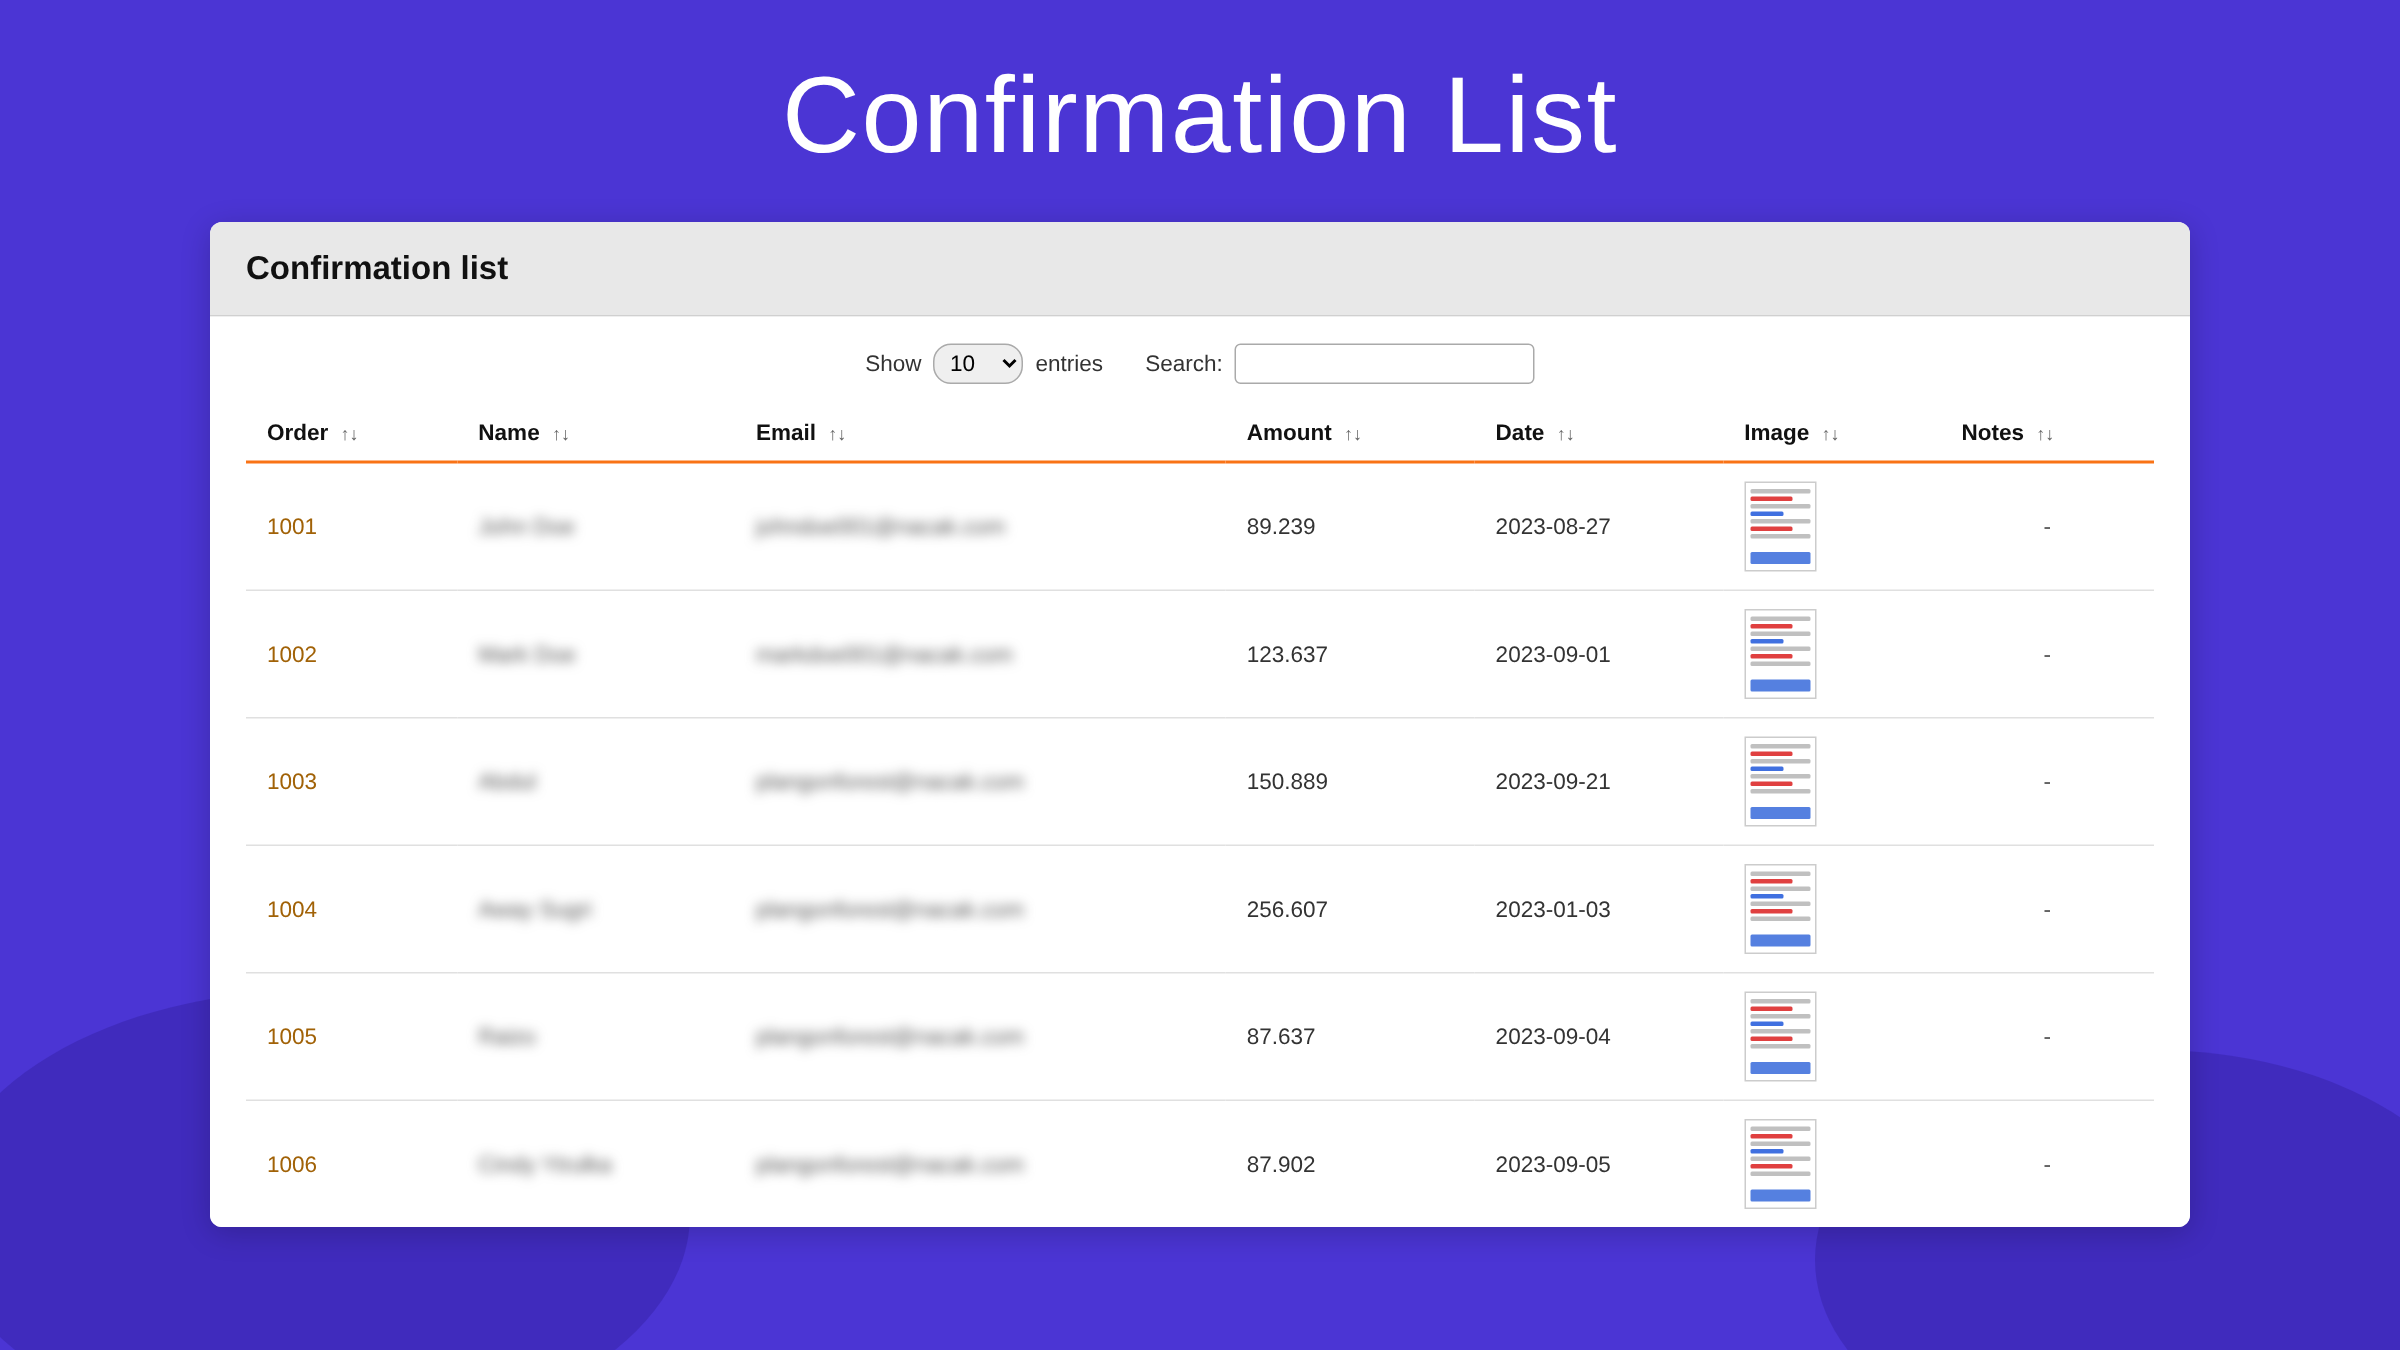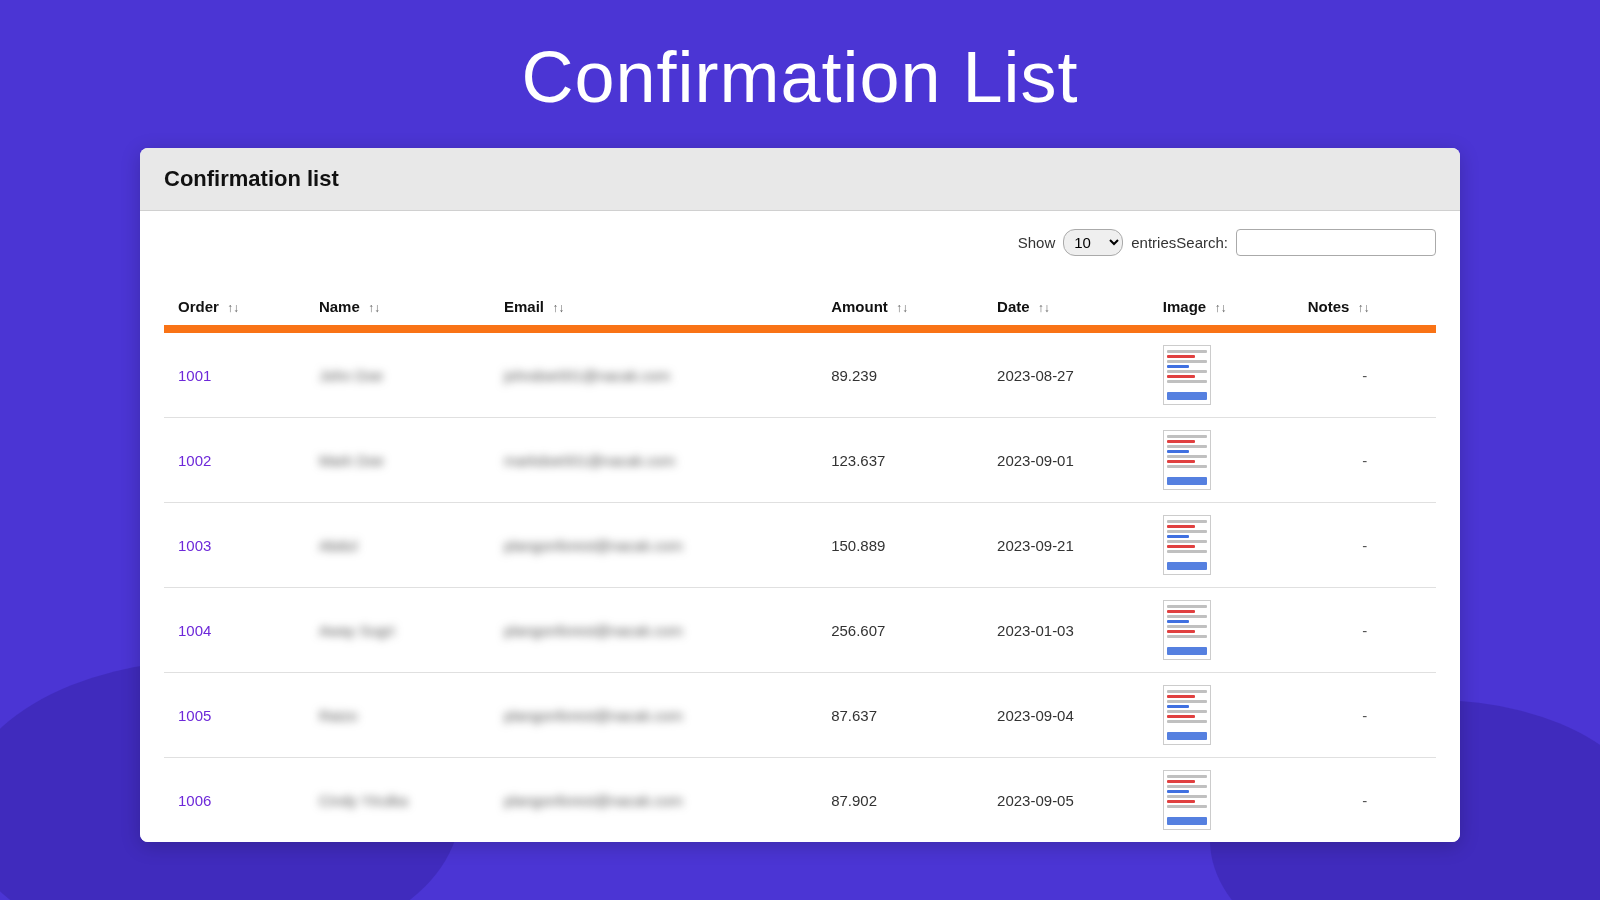--- a/index.html
+++ b/index.html
@@ -75,22 +75,23 @@
     }
 
     .card-body {
       background: #ffffff;
       padding: 18px 24px 0;
     }
 
     .table-controls {
       display: flex;
       align-items: center;
-      justify-content: flex-end;
-      margin-bottom: 32px;
+      justify-content: center;
+      margin-bottom: 14px;
+      gap: 28px;
     }
 
     .show-entries {
       display: flex;
       align-items: center;
       gap: 8px;
       font-size: 15px;
       color: #333;
     }
 
@@ -119,21 +120,21 @@
       outline: none;
     }
 
     .data-table {
       width: 100%;
       border-collapse: collapse;
       font-size: 15px;
     }
 
     .data-table thead tr {
-      border-bottom: 8px solid #f97316;
+      border-bottom: 2px solid #f97316;
     }
 
     .data-table th {
       padding: 10px 14px;
       text-align: left;
       font-weight: 700;
       color: #111;
       background: #fff;
       white-space: nowrap;
     }
@@ -158,21 +159,21 @@
     }
 
     .data-table td {
       padding: 12px 14px;
       color: #333;
       vertical-align: middle;
       height: 70px;
     }
 
     .data-table td.col-order a {
-      color: #6d28d9;
+      color: #a16207;
       text-decoration: none;
     }
 
     .data-table td.col-name,
     .data-table td.col-email {
       filter: blur(4px);
       user-select: none;
       color: #555;
     }
 

